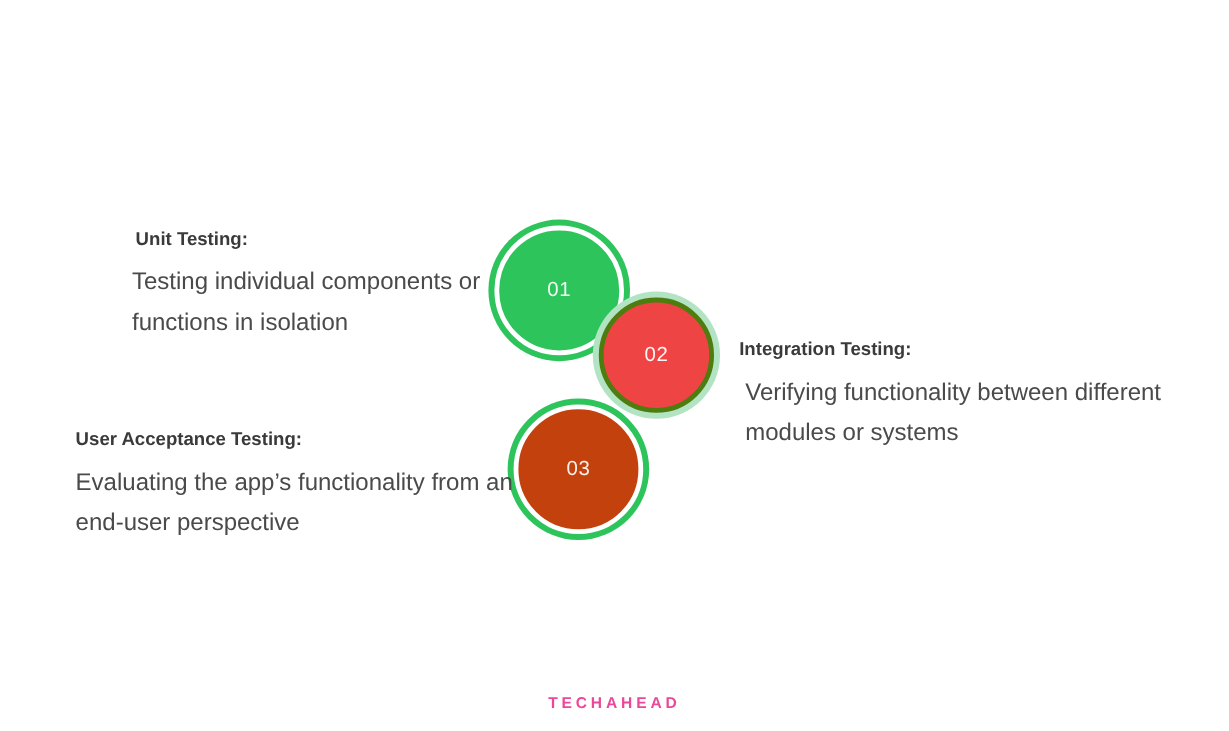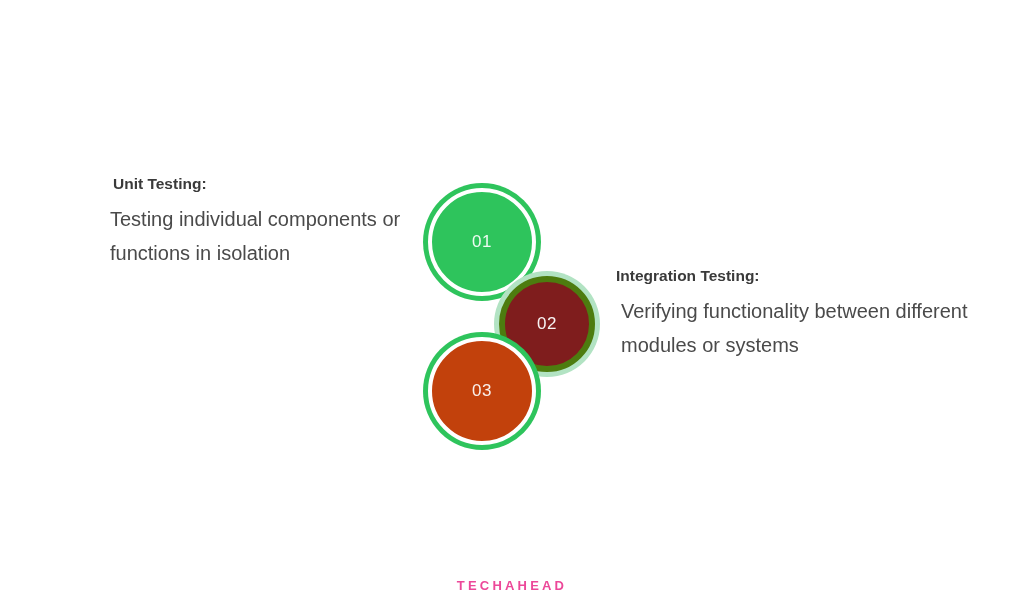--- a/index.html
+++ b/index.html
@@ -35,38 +35,38 @@
     font-family: "Liberation Sans", sans-serif;
     font-size: 17px;
     font-weight: 400;
     letter-spacing: 0.5px;
     color: rgba(255, 255, 255, 0.92);
     user-select: none;
   }
 
   
   #circle-01 {
-    left: 428px;
+    left: 412px;
     top: 188px;
     width: 108px;
     height: 108px;
     background: #2ec45c;
     border: 4px solid #ffffff;
     box-shadow: 0 0 0 5px #2ec45c;
     z-index: 1;
   }
 
   
   #circle-02 {
     left: 499px;
-    top: 276px;
+    top: 248px;
     width: 96px;
     height: 96px;
-    background: #7f1d1d;
-    border: 6px solid #4d7c0f;
+    background: #ef4444;
+    border: 4px solid #4d7c0f;
     box-shadow: 0 0 0 5px #b2e3c3;
     z-index: 2;
   }
   #circle-02 .num {
     color: rgba(255, 255, 255, 0.95);
   }
 
   
   #circle-03 {
     left: 428px;
@@ -83,21 +83,21 @@
   .block {
     position: absolute;
     z-index: 4;
   }
   .block .heading {
     font-family: "Liberation Sans", sans-serif;
     font-size: 15.5px;
     font-weight: bold;
     color: #3a3a3a;
     line-height: 1.3;
-    margin: 0 0 9px 0;
+    margin: 16px 0 9px 0;
     white-space: nowrap;
   }
   .block .body {
     font-family: "Liberation Sans", sans-serif;
     font-size: 20px;
     font-weight: 400;
     color: #4a4a4a;
     line-height: 1.68;
     margin: 0;
   }
@@ -168,16 +168,20 @@
   <div class="block" id="block-unit">
     <p class="heading">Unit Testing:</p>
     <p class="body">Testing individual components or functions in isolation</p>
   </div>
 
   <div class="block" id="block-integration">
     <p class="heading">Integration Testing:</p>
     <p class="body">Verifying functionality between different modules or systems</p>
   </div>
 
+  <div class="block" id="block-uat">
+    <p class="heading">User Acceptance Testing:</p>
+    <p class="body">Evaluating the app’s functionality from an end-user perspective</p>
+  </div>
 
   <div id="footer-watermark">TECHAHEAD</div>
 
 </div>
 
 </body></html>

